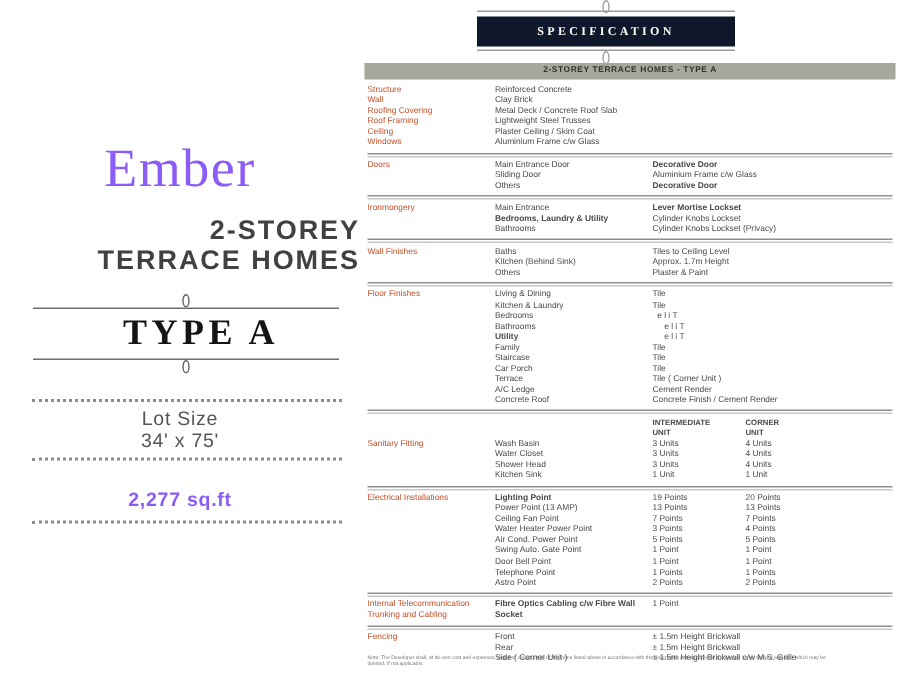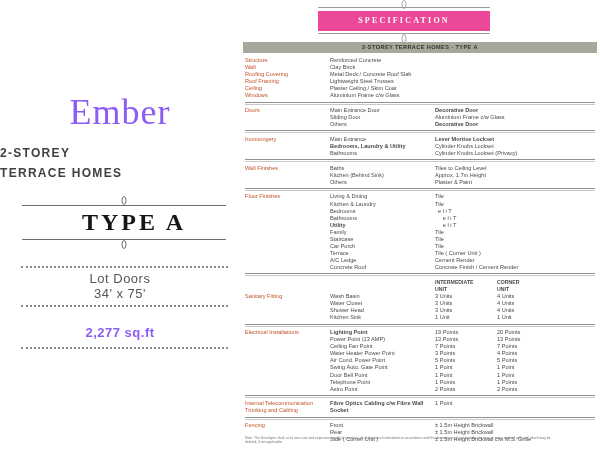--- a/index.html
+++ b/index.html
@@ -6,43 +6,43 @@
   html,body { width:600px; height:452px; background:#fff; overflow:hidden;
               font-family:"Liberation Sans", sans-serif; }
   #page { position:relative; width:600px; height:452px; background:#fff; }
 
   
   #left-panel { position:absolute; left:0; top:0; width:240px; height:452px; }
   .abs { position:absolute; }
   .logo { top:90px; left:0; width:240px; text-align:center;
           font-family:"Liberation Serif", serif; font-size:36px; line-height:44px;
           color:#8b5cf6; letter-spacing:1px; }
-  .subtitle { top:144px; left:0; width:240px; text-align:left;
-              font-size:12px; line-height:19.5px; letter-spacing:1.3px;
+  .subtitle { top:144px; left:0; width:240px; text-align:right;
+              font-size:18px; line-height:19.5px; letter-spacing:1.3px;
               color:#414042; font-weight:600; white-space:pre-line; }
   .hline { border-top:1px solid #6d6e70; height:0; }
   .type-line-top { top:205px; left:22px; width:204px; }
   .type-line-bottom { top:239px; left:22px; width:204px; }
   .type-label { top:204px; left:0; width:240px; text-align:center;
                 font-family:"Liberation Serif", serif; font-weight:700;
                 font-size:24px; line-height:36px; letter-spacing:3px; color:#151515;padding-left:28px; }
   .orn { width:6px; height:9px; line-height:0; }
   .dotted { border-top:2px dotted #8a8a8a; height:0; left:21px; width:207px; }
   .d1 { top:266px; } .d2 { top:305px; } .d3 { top:347px; }
   .panel-text { left:0; width:240px; text-align:center; color:#55565a;
                 font-size:13px; line-height:15px; letter-spacing:0.5px; }
   .lot-label { top:271px; } .lot-value { top:286px; }
   .built-label { top:310px; }
   .built-value { top:325px; font-weight:700; color:#8b5cf6; }
 
   
   #spec-panel { position:absolute; left:243px; top:0; width:354px; height:452px; }
   .orn-line { border-top:1px solid #9b9b9b; height:0; left:75px; width:172px; }
   .ol-top { top:7px; } .ol-bottom { top:33px; }
-  .title-box { top:11px; left:75px; width:172px; height:20px; background:#ec4899;
+  .title-box { top:11px; left:75px; width:172px; height:20px; background:#0f172a;
                color:#fdfbf7; text-align:center; line-height:20px;
                font-family:"Liberation Serif", serif; font-weight:700;
                font-size:8px; letter-spacing:2.2px; }
   .header-bar { top:42px; left:0; width:354px; height:11px; background:#a5a99c;
                 color:#30342a; text-align:center; line-height:11px;
                 font-size:5.6px; font-weight:700; letter-spacing:0.4px; }
   #spec-table { position:absolute; top:57px; left:2px; width:350px;
                 font-size:5.6px; line-height:7.1px; color:#4a4a48; }
   .spec-row { display:grid; grid-template-columns:85px 105px 62px 1fr;
               align-items:start; }
@@ -74,21 +74,21 @@
     <div class="abs hline type-line-top"></div>
     <div class="abs type-label">TYPE A</div>
     <div class="abs hline type-line-bottom"></div>
     <div class="abs orn" style="top:240px; left:121px;">
       <svg width="6" height="9">
           <ellipse cx="3" cy="4.5" rx="2" ry="4" fill="#fff" stroke="#58595b" stroke-width="0.9"></ellipse>
         </svg>
     </div>
 
     <div class="abs dotted d1"></div>
-    <div class="abs panel-text lot-label">Lot Doors</div>
+    <div class="abs panel-text lot-label">Lot Size</div>
     <div class="abs panel-text lot-value">34' x 75'</div>
     <div class="abs dotted d2"></div>
     <div class="abs panel-text built-value">2,277 sq.ft</div>
     <div class="abs dotted d3"></div>
   </div>
 
   <div id="spec-panel">
     <div class="abs orn" style="top:0px; left:158px;">
       <svg width="6" height="9">
           <ellipse cx="3" cy="4.5" rx="2" ry="4" fill="#fff" stroke="#9b9b9b" stroke-width="0.9"></ellipse>

